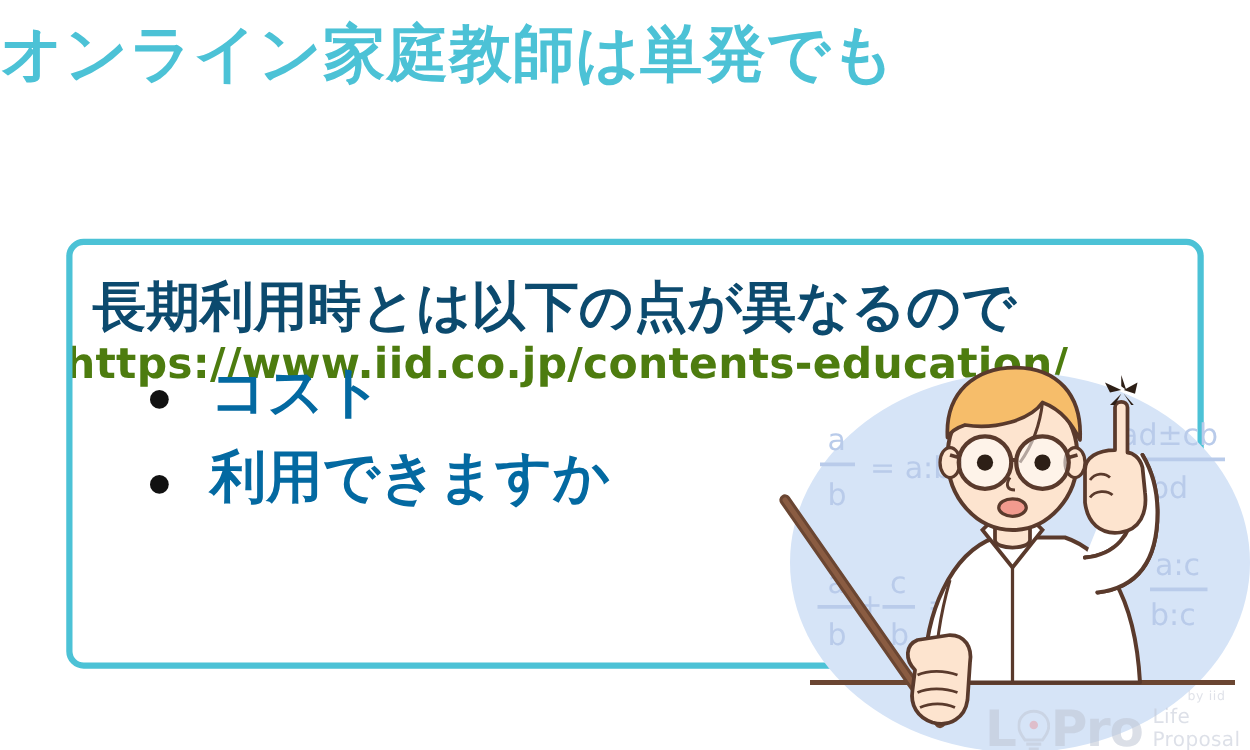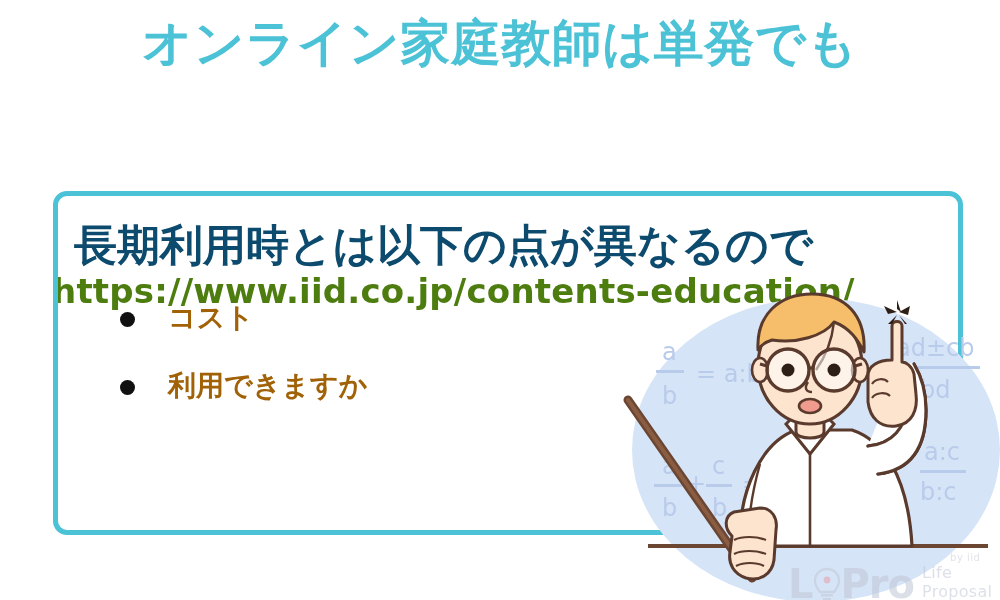--- a/index.html
+++ b/index.html
@@ -23,21 +23,20 @@
     background: #ffffff;
     overflow: hidden;
   }
 
   
   .title-block {
     position: absolute;
     left: 0;
     top: 12px;
     width: 1000px;
-    text-align: center;
     z-index: 6;
   }
   .title-line {
     font-family: "DejaVu Sans", "Liberation Sans", sans-serif;
     font-weight: bold;
     font-size: 50px;
     line-height: 62px;
     color: #4cc2d6;
     letter-spacing: 0.5px;
     white-space: nowrap;
@@ -95,25 +94,25 @@
   }
   .body-text.l2 { white-space: nowrap; }
 
   .bullet-list {
     list-style: none;
     margin: 8px 0 0 0;
     padding: 0 0 0 42px;
   }
   .bullet-item {
     position: relative;
-    font-family: Liberation Serif, serif;
-    font-weight: bold;
-    font-size: 28px;
+    font-family: Liberation Mono, monospace;
+    font-weight: bold;
+    font-size: 45px;
     line-height: 68px;
-    color: #a16207;
+    color: #0369a1;
     padding-left: 52px;
     white-space: nowrap;
   }
   .bullet-item::before {
     content: "";
     position: absolute;
     left: 4px;
     top: 28px;
     width: 15px;
     height: 15px;

